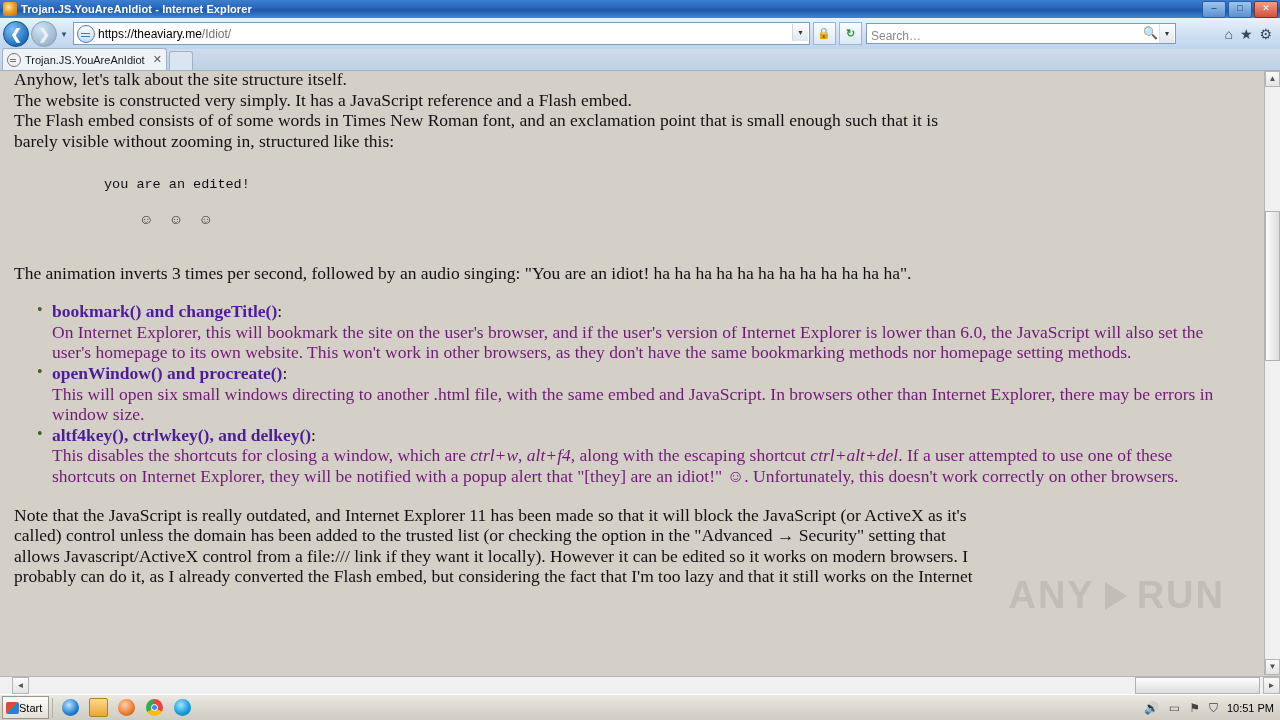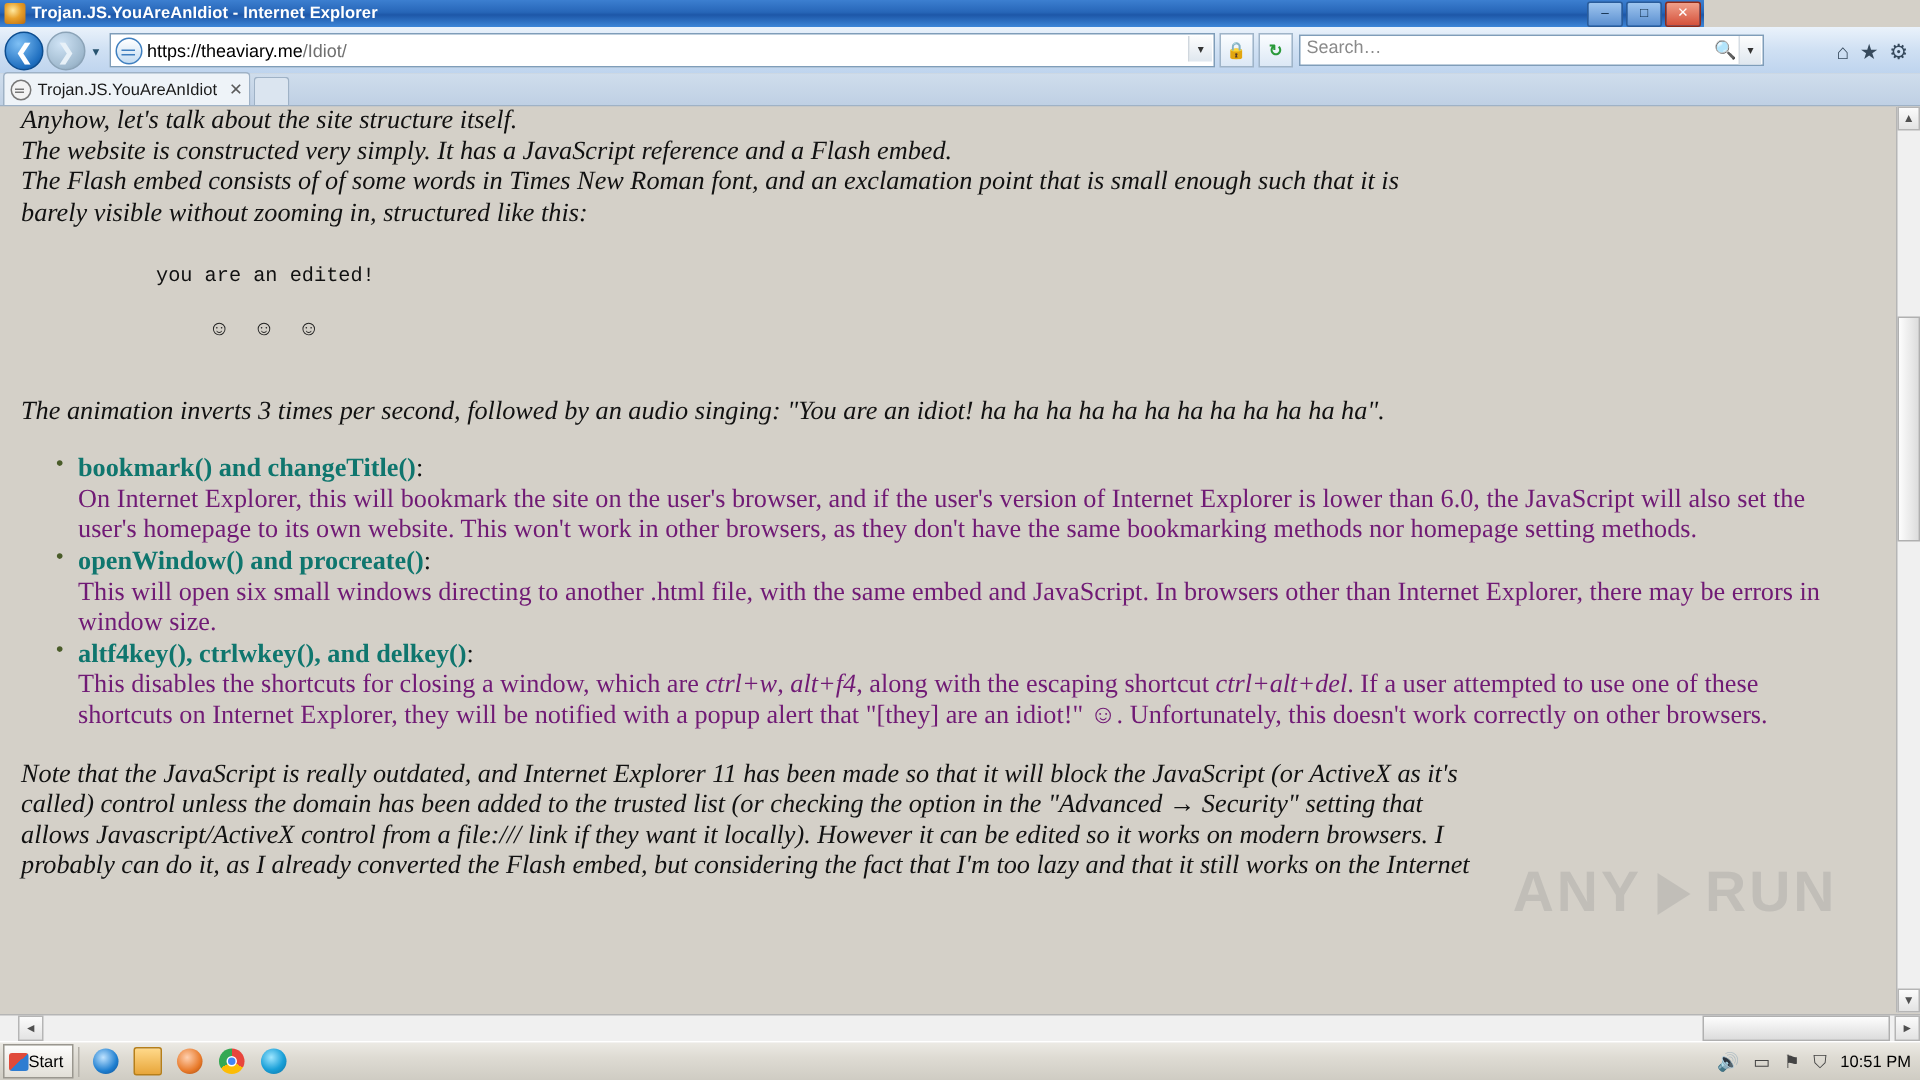--- a/index.html
+++ b/index.html
@@ -16,21 +16,21 @@
     width: 1280px;
     height: 720px;
     background: #d4d0c8;
     overflow: hidden;
   }
 
   
   .titlebar {
     position: absolute;
     top: 0; left: 0;
-    width: 1136px;
+    width: 1280px;
     height: 18px;
     background: linear-gradient(to bottom, #3c7fd0 0%, #2766b8 45%, #1d57a8 55%, #3d86d8 100%);
     display: flex;
     align-items: center;
     font-size: 11px;
     color: #fff;
   }
   .titlebar .tb-icon {
     width: 14px; height: 14px;
     margin: 0 4px 0 3px;
@@ -154,21 +154,21 @@
     display: flex; align-items: center; justify-content: center;
     font-size: 11px;
     flex: 0 0 auto;
   }
   .searchbox {
     width: 310px; height: 21px;
     margin-left: 4px;
     background: #fff;
     border: 1px solid #7f9db9;
     display: flex;
-    align-items: flex-start;
+    align-items: flex-end;
     font-size: 12px;
     color: #8a8a8a;
     padding-left: 4px;
     box-sizing: border-box;
     position: relative;
     flex: 0 0 auto;
   }
   .searchbox .mag {
     position: absolute;
     right: 17px; top: 2px;
@@ -267,21 +267,21 @@
     top: -2px; left: 0;
     width: 1250px;
     padding: 0 14px;
     box-sizing: border-box;
     font-family: "Liberation Serif", serif;
     font-size: 17.5px;
     line-height: 20.6px;
     color: #111;
   }
   .page p { margin: 0; }
-  .page .para-block { margin-bottom: 0; font-style: italic; }
+  .page .para-block { margin-bottom: 0; }
   .mono-block {
     font-family: "Liberation Mono", monospace;
     font-size: 13.5px;
     text-align: left;
     padding-left: 90px;
     margin-top: 24px;
   }
   .faces {
     padding-left: 125px;
     font-size: 14px;
@@ -302,21 +302,21 @@
   }
   ul.payloads > li:before {
     content: "\2022";
     position: absolute;
     left: -15px;
     top: -1px;
     color: #4a5c2a;
     font-size: 16px;
   }
   .pl-title {
-    color: #0f766e;
+    color: #4c1d95;
     font-weight: bold;
   }
   .pl-body { color: #701a75; }
   .pl-body i { font-style: italic; }
   .colon { color: #111; }
 
   
   .watermark {
     position: absolute;
     right: 40px;

